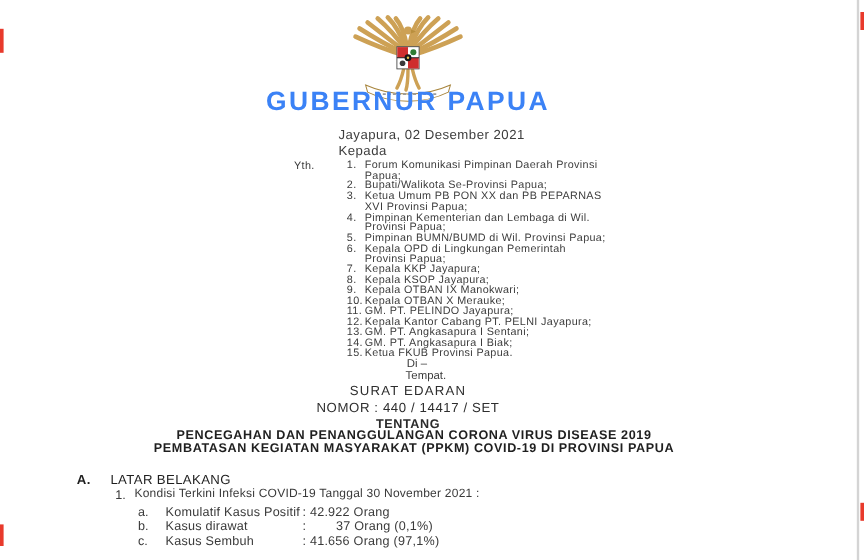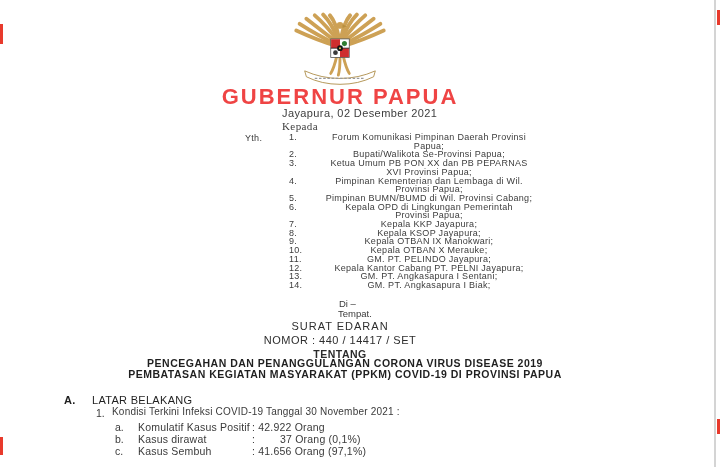--- a/index.html
+++ b/index.html
@@ -1,29 +1,29 @@
 <!DOCTYPE html>
 <html><head>
 <meta charset="utf-8">
 <style>
   html,body{margin:0;padding:0;background:#ffffff;}
   #page{position:relative;width:720px;height:467px;background:#ffffff;overflow:hidden;
         font-family:"Liberation Sans", sans-serif;color:#3a3a3a;}
   .abs{position:absolute;}
   
-  .gov-title{left:60px;top:86px;width:560px;text-align:center;font-size:22px;font-weight:700;
-             color:#ef4444;letter-spacing:2px;line-height:1;}
+  .gov-title{left:60px;top:74px;width:560px;text-align:center;font-size:22px;font-weight:700;
+             color:#3b82f6;letter-spacing:2px;line-height:1;}
   .date-line{left:282px;top:107px;font-size:11px;letter-spacing:.4px;color:#3d3d3d;}
-  .kepada{left:282px;top:120px;font-size:11px;letter-spacing:.4px;color:#3d3d3d;font-family:Liberation Serif, serif;}
+  .kepada{left:282px;top:120px;font-size:11px;letter-spacing:.4px;color:#3d3d3d;}
   
   .yth{left:245px;top:133px;font-size:9px;letter-spacing:.3px;}
   .rec-list{left:289px;top:133px;width:265px;}
   .rec-row{display:flex;font-size:9px;line-height:8.7px;letter-spacing:.3px;color:#3c3c3c;}
   .rec-no{width:15px;flex:0 0 15px;}
-  .rec-text{white-space:pre-line;width:250px;text-align:center;}
+  .rec-text{white-space:pre-line;width:250px;}
   .di{left:303px;top:298px;font-size:9.5px;padding-left:36px;}
   .tempat{left:338px;top:308px;font-size:9.5px;}
   
   .center-block{left:20px;width:640px;text-align:center;}
   .surat{top:320px;font-size:11px;letter-spacing:1px;color:#2e2e2e;}
   .nomor{top:334px;font-size:11px;letter-spacing:.5px;color:#2e2e2e;}
   .tentang{top:348px;font-size:10.5px;font-weight:700;letter-spacing:.5px;color:#2b2b2b;}
   .subject{left:25px;top:358px;width:640px;text-align:center;font-size:10.5px;font-weight:700;
            line-height:11px;letter-spacing:.5px;color:#1f1f1f;}
   
@@ -116,21 +116,21 @@
         <span class="rec-text">Ketua Umum PB PON XX dan PB PEPARNAS
 XVI Provinsi Papua;</span>
       </div>
     <div class="rec-row">
         <span class="rec-no">4.</span>
         <span class="rec-text">Pimpinan Kementerian dan Lembaga di Wil.
 Provinsi Papua;</span>
       </div>
     <div class="rec-row">
         <span class="rec-no">5.</span>
-        <span class="rec-text">Pimpinan BUMN/BUMD di Wil. Provinsi Cabang;</span>
+        <span class="rec-text">Pimpinan BUMN/BUMD di Wil. Provinsi Papua;</span>
       </div>
     <div class="rec-row">
         <span class="rec-no">6.</span>
         <span class="rec-text">Kepala OPD di Lingkungan Pemerintah
 Provinsi Papua;</span>
       </div>
     <div class="rec-row">
         <span class="rec-no">7.</span>
         <span class="rec-text">Kepala KKP Jayapura;</span>
       </div>
@@ -154,20 +154,24 @@
         <span class="rec-no">12.</span>
         <span class="rec-text">Kepala Kantor Cabang PT. PELNI Jayapura;</span>
       </div>
     <div class="rec-row">
         <span class="rec-no">13.</span>
         <span class="rec-text">GM. PT. Angkasapura I Sentani;</span>
       </div>
     <div class="rec-row">
         <span class="rec-no">14.</span>
         <span class="rec-text">GM. PT. Angkasapura I Biak;</span>
+      </div>
+    <div class="rec-row">
+        <span class="rec-no">15.</span>
+        <span class="rec-text">Ketua FKUB Provinsi Papua.</span>
       </div>
   </div>
 
   <div class="abs di">Di –</div>
   <div class="abs tempat">Tempat.</div>
 
   <div class="abs center-block surat">SURAT EDARAN</div>
   <div class="abs center-block nomor">NOMOR : 440 / 14417 / SET</div>
   <div class="abs center-block tentang">TENTANG</div>
   <div class="abs subject">

